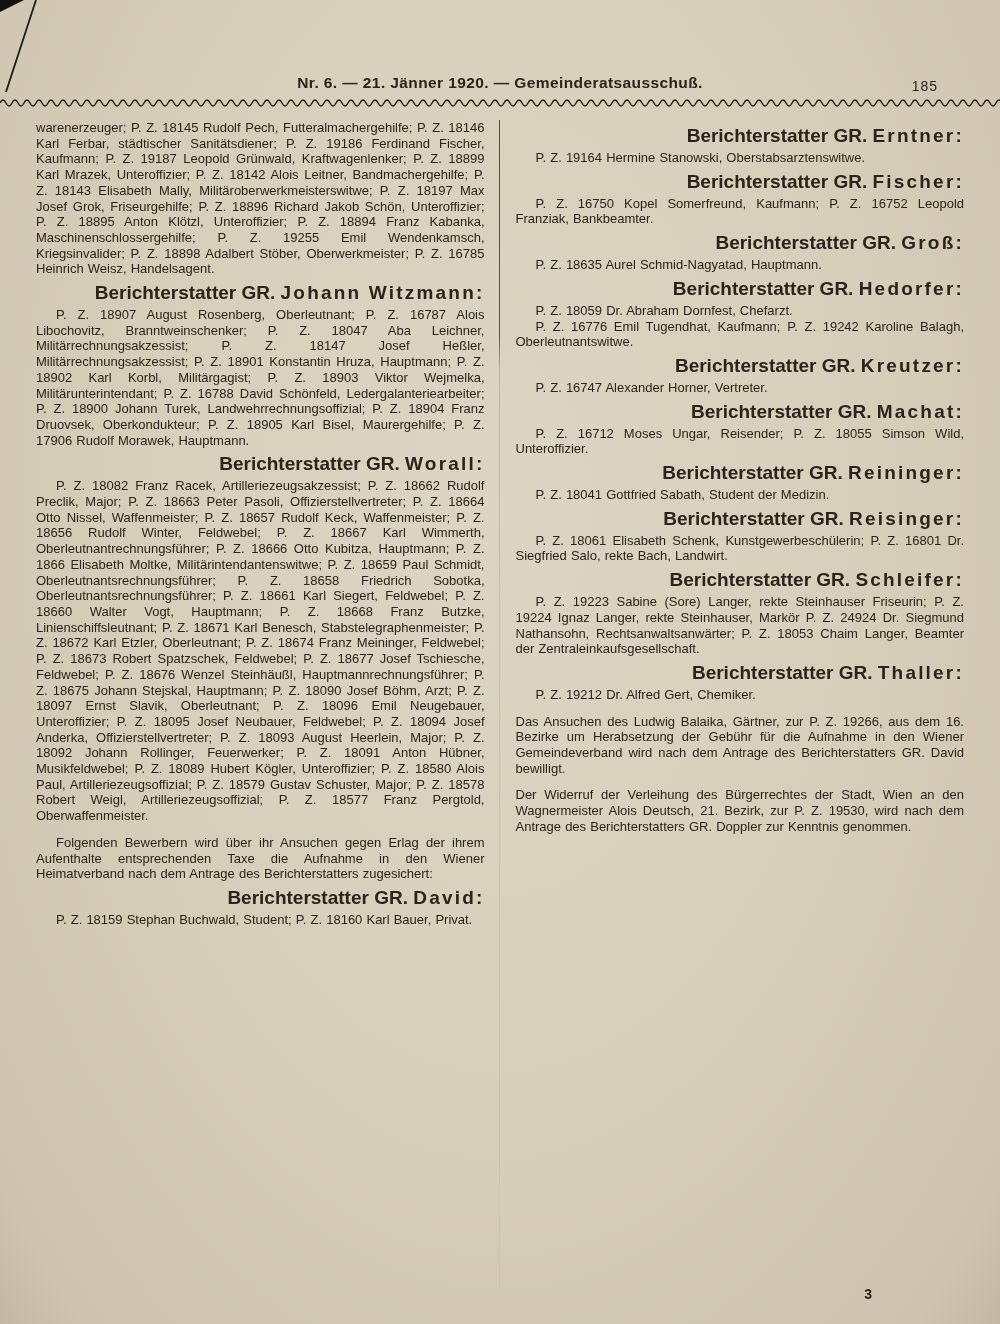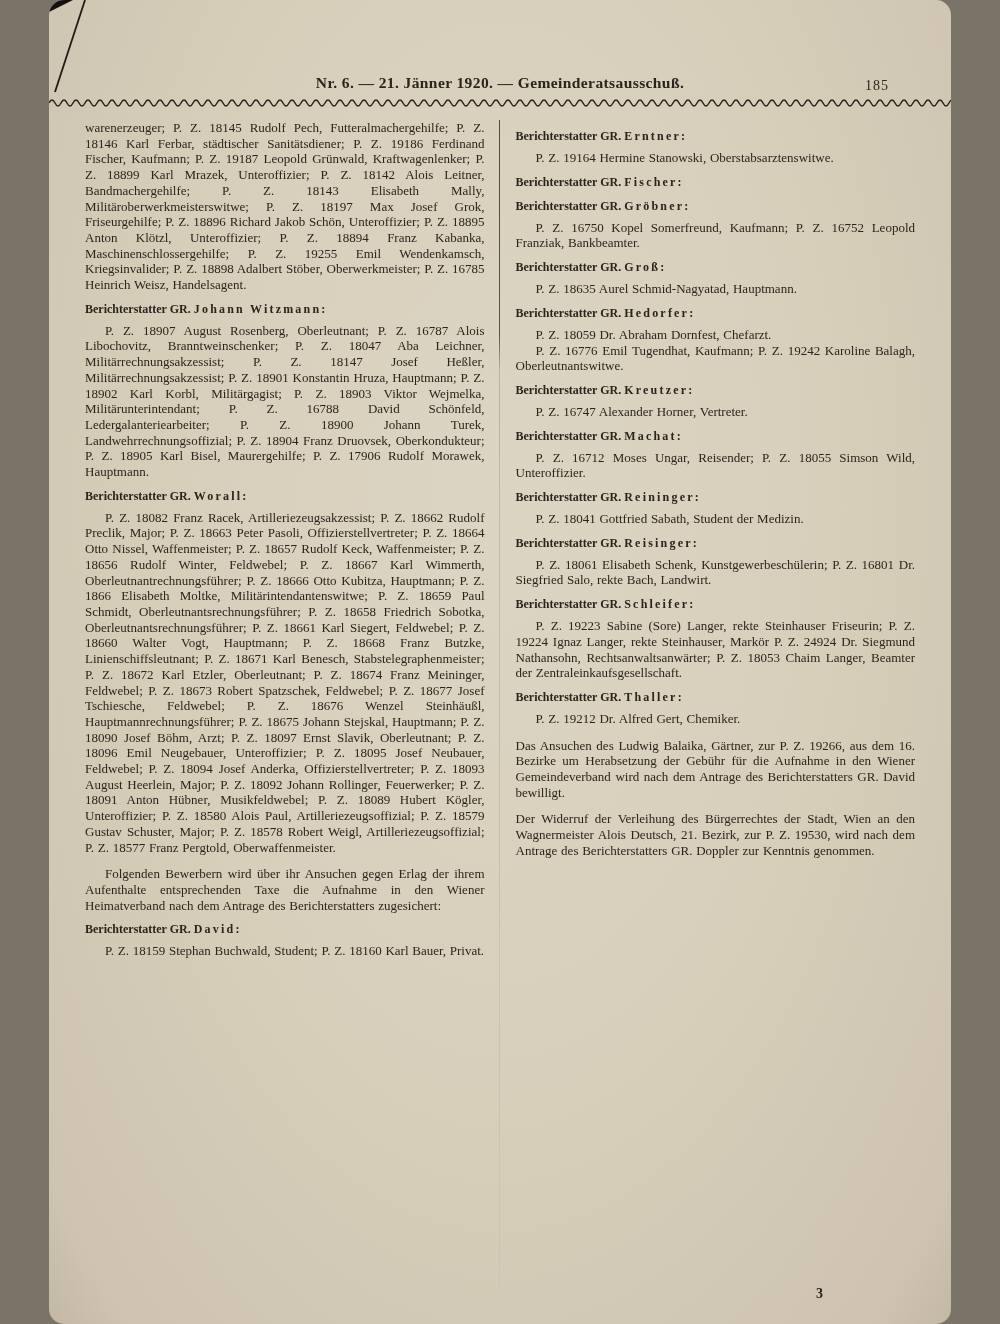--- a/index.html
+++ b/index.html
@@ -1,24 +1,23 @@
 <!DOCTYPE html>
 <html><head>
 <meta charset="utf-8">
 <style>
   html,body{margin:0;padding:0;background:#7a7468;}
   .page{
     position:relative;
-    width:902px;height:1324px;
+    width:1000px;height:1324px;
     margin:0 auto;
     background:radial-gradient(ellipse at 50% 38%, #ddd5c4 0%, #d7ceba 55%, #cdc3b0 92%, #c3b8a4 100%);
-    font-family:Liberation Serif, serif;
+    font-family:Liberation Sans, sans-serif;
     color:#2b241c;
     overflow:hidden;
-    border-radius:15px;
   }
   .corner-mark{position:absolute;top:0;left:0;}
   .header{
     position:absolute;top:74px;left:0;right:0;height:24px;
     text-align:center;
   }
   .header-title{
     display:inline-block;
     font-weight:bold;font-size:15.5px;letter-spacing:.4px;
   }
@@ -49,23 +48,23 @@
   .para{
     margin:0;
     font-size:13px;line-height:15.7px;
     text-align:justify;
     word-spacing:.5px;
   }
   .para.indent{text-indent:20px;}
   .para.space{margin-top:11px;}
   .heading{
     margin:8px 0 6px;
-    text-align:left;
+    text-align:right;
     font-weight:bold;
-    font-size:12px;line-height:16px;
+    font-size:19px;line-height:16px;
   }
   .heading .spaced{letter-spacing:2.2px;}
   .footer-page-number{
     position:absolute;right:128px;bottom:22px;
     font-size:14px;font-weight:bold;
   }
 </style>
 </head>
 <body>
 
@@ -94,21 +93,20 @@
         <p class="para indent">P. Z. 18082 Franz Racek, Artilleriezeugsakzessist; P. Z. 18662 Rudolf Preclik, Major; P. Z. 18663 Peter Pasoli, Offizierstellvertreter; P. Z. 18664 Otto Nissel, Waffenmeister; P. Z. 18657 Rudolf Keck, Waffenmeister; P. Z. 18656 Rudolf Winter, Feldwebel; P. Z. 18667 Karl Wimmerth, Oberleutnantrechnungsführer; P. Z. 18666 Otto Kubitza, Hauptmann; P. Z. 1866 Elisabeth Moltke, Militärintendantenswitwe; P. Z. 18659 Paul Schmidt, Oberleutnantsrechnungsführer; P. Z. 18658 Friedrich Sobotka, Oberleutnantsrechnungsführer; P. Z. 18661 Karl Siegert, Feldwebel; P. Z. 18660 Walter Vogt, Hauptmann; P. Z. 18668 Franz Butzke, Linienschiffsleutnant; P. Z. 18671 Karl Benesch, Stabstelegraphenmeister; P. Z. 18672 Karl Etzler, Oberleutnant; P. Z. 18674 Franz Meininger, Feldwebel; P. Z. 18673 Robert Spatzschek, Feldwebel; P. Z. 18677 Josef Tschiesche, Feldwebel; P. Z. 18676 Wenzel Steinhäußl, Hauptmannrechnungsführer; P. Z. 18675 Johann Stejskal, Hauptmann; P. Z. 18090 Josef Böhm, Arzt; P. Z. 18097 Ernst Slavik, Oberleutnant; P. Z. 18096 Emil Neugebauer, Unteroffizier; P. Z. 18095 Josef Neubauer, Feldwebel; P. Z. 18094 Josef Anderka, Offizierstellvertreter; P. Z. 18093 August Heerlein, Major; P. Z. 18092 Johann Rollinger, Feuerwerker; P. Z. 18091 Anton Hübner, Musikfeldwebel; P. Z. 18089 Hubert Kögler, Unteroffizier; P. Z. 18580 Alois Paul, Artilleriezeugsoffizial; P. Z. 18579 Gustav Schuster, Major; P. Z. 18578 Robert Weigl, Artilleriezeugsoffizial; P. Z. 18577 Franz Pergtold, Oberwaffenmeister.</p>
         <p class="para indent space">Folgenden Bewerbern wird über ihr Ansuchen gegen Erlag der ihrem Aufenthalte entsprechenden Taxe die Aufnahme in den Wiener Heimatverband nach dem Antrage des Berichterstatters zugesichert:</p>
         <div class="heading"><span>Berichterstatter GR. </span><span class="spaced">David:</span></div>
         <p class="para indent">P. Z. 18159 Stephan Buchwald, Student; P. Z. 18160 Karl Bauer, Privat.</p>
       </div>
     <div class="column-divider"></div>
     <div class="column right">
         <div class="heading"><span>Berichterstatter GR. </span><span class="spaced">Erntner:</span></div>
         <p class="para indent">P. Z. 19164 Hermine Stanowski, Oberstabsarztenswitwe.</p>
         <div class="heading"><span>Berichterstatter GR. </span><span class="spaced">Fischer:</span></div>
-        <div class="heading"><span>Berichterstatter GR. </span><span class="spaced">Gröbner:</span></div>
         <p class="para indent">P. Z. 16750 Kopel Somerfreund, Kaufmann; P. Z. 16752 Leopold Franziak, Bankbeamter.</p>
         <div class="heading"><span>Berichterstatter GR. </span><span class="spaced">Groß:</span></div>
         <p class="para indent">P. Z. 18635 Aurel Schmid-Nagyatad, Hauptmann.</p>
         <div class="heading"><span>Berichterstatter GR. </span><span class="spaced">Hedorfer:</span></div>
         <p class="para indent">P. Z. 18059 Dr. Abraham Dornfest, Chefarzt.</p>
         <p class="para indent">P. Z. 16776 Emil Tugendhat, Kaufmann; P. Z. 19242 Karoline Balagh, Oberleutnantswitwe.</p>
         <div class="heading"><span>Berichterstatter GR. </span><span class="spaced">Kreutzer:</span></div>
         <p class="para indent">P. Z. 16747 Alexander Horner, Vertreter.</p>
         <div class="heading"><span>Berichterstatter GR. </span><span class="spaced">Machat:</span></div>
         <p class="para indent">P. Z. 16712 Moses Ungar, Reisender; P. Z. 18055 Simson Wild, Unteroffizier.</p>

